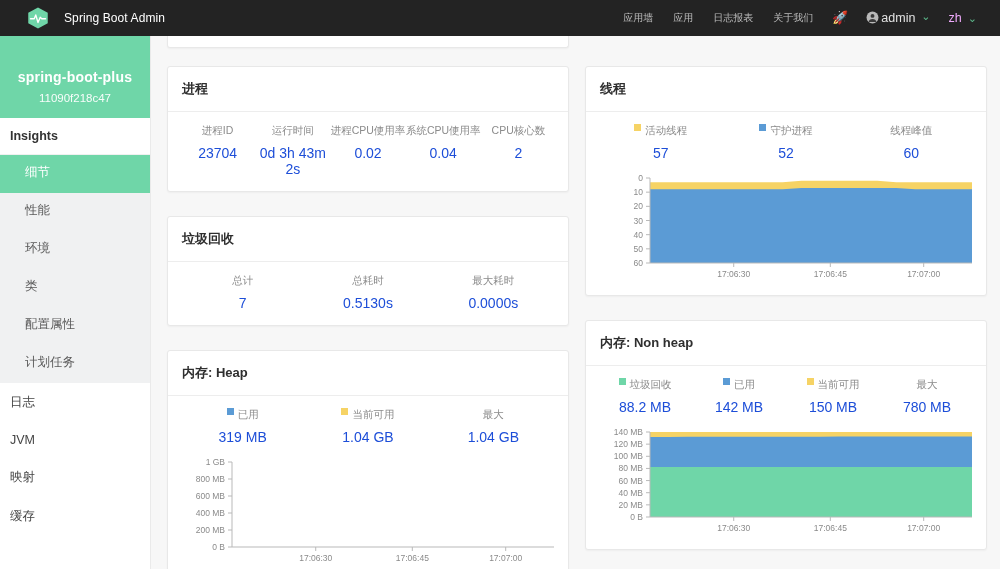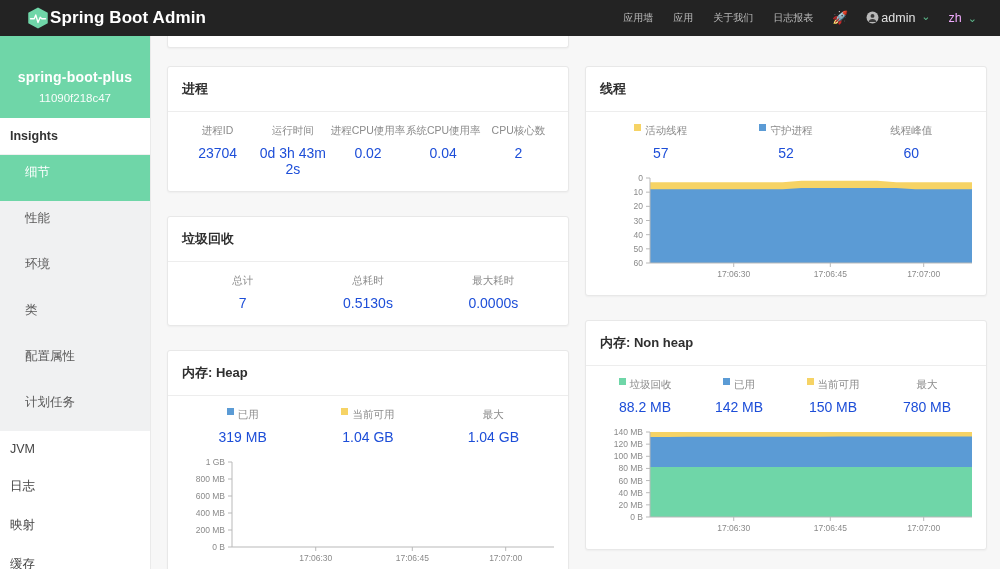--- a/index.html
+++ b/index.html
@@ -14,22 +14,22 @@
   .navbar {
     position: absolute; top: 0; left: 0;
     width: 1000px; height: 36px;
     background: #232323;
     display: flex; align-items: center;
     z-index: 20;
   }
   .brand { display: flex; align-items: center; margin-left: 26px; }
   .brand-logo { width: 24px; height: 24px; display: block; }
   .brand-text {
-    color: #ffffff; font-size: 17px; font-weight: bold;
-    margin-left: 0; letter-spacing: .1px;
+    color: #ffffff; font-size: 12px; font-weight: normal;
+    margin-left: 14px; letter-spacing: .1px;
   }
   .nav-right {
     margin-left: auto; display: flex; align-items: center;
     margin-right: 14px; height: 100%;
   }
   .nav-link {
     color: #bdbdbd; font-size: 10px; padding: 0 10px;
     line-height: 36px; white-space: nowrap; cursor: pointer;
   }
   .nav-rocket { font-size: 13px; padding: 0 9px; line-height: 36px; }
@@ -55,21 +55,21 @@
   .sb-app { font-size: 14px; font-weight: bold; letter-spacing: .2px; margin-top: 20px; }
   .sb-instance { font-size: 11.5px; margin-top: 7px; opacity: .95; }
   .sb-section {
     font-size: 12.5px; color: #333; font-weight: bold;
     padding: 11px 0 11px 10px;
     border-bottom: 1px solid #f0f0f0;
   }
   .sb-group { background: #f0f1f2; }
   .sb-item {
     font-size: 12.5px; color: #5a5a5a;
-    padding: 9px 0 20px 25px; cursor: pointer;
+    padding: 9px 0 12px 25px; cursor: pointer;
   }
   .sb-item.active { background: #6fd6a8; color: #ffffff; }
   .sb-top {
     font-size: 12.5px; color: #444;
     padding: 11px 0 11px 10px; cursor: pointer;
     background: #ffffff;
   }
 
   
   .main {
@@ -133,22 +133,22 @@
     <svg class="brand-logo" viewBox="0 0 32 32">
       <polygon points="16,2 29,9 29,23 16,30 3,23 3,9" fill="#6fd6a8"></polygon>
       <polyline points="6,17 11,17 13,12 16,22 19,15 21,17 26,17" fill="none" stroke="#ffffff" stroke-width="1.8" stroke-linejoin="round" stroke-linecap="round"></polyline>
     </svg>
     <span class="brand-text">Spring Boot Admin</span>
   </div>
 
   <div class="nav-right">
     <span class="nav-link">应用墙</span>
     <span class="nav-link">应用</span>
+    <span class="nav-link">日志报表</span>
     <span class="nav-link">关于我们</span>
-    <span class="nav-link">日志报表</span>
     <span class="nav-rocket">🚀</span>
 
     <span class="nav-user">
       <svg class="nav-user-icon" viewBox="0 0 24 24">
         <circle cx="12" cy="12" r="11" fill="#b9b9b9"></circle>
         <circle cx="12" cy="9" r="3.6" fill="#3a3a3a"></circle>
         <path d="M4.6 20.5a7.6 7.6 0 0 1 14.8 0z" fill="#3a3a3a"></path>
       </svg>
       <span class="nav-user-name">admin</span>
       <span class="caret">⌄</span>
@@ -168,22 +168,22 @@
   </div>
   <div class="sb-section">Insights</div>
   <div class="sb-group">
     <div class="sb-item active">细节</div>
     <div class="sb-item">性能</div>
     <div class="sb-item">环境</div>
     <div class="sb-item">类</div>
     <div class="sb-item">配置属性</div>
     <div class="sb-item">计划任务</div>
   </div>
+  <div class="sb-top">日志</div>
   <div class="sb-top">JVM</div>
-  <div class="sb-top">日志</div>
   <div class="sb-top">映射</div>
   <div class="sb-top">缓存</div>
 </div>
 
 <div class="main">
 
   <div class="top-stub"></div>
 
   <div class="grid">
 

